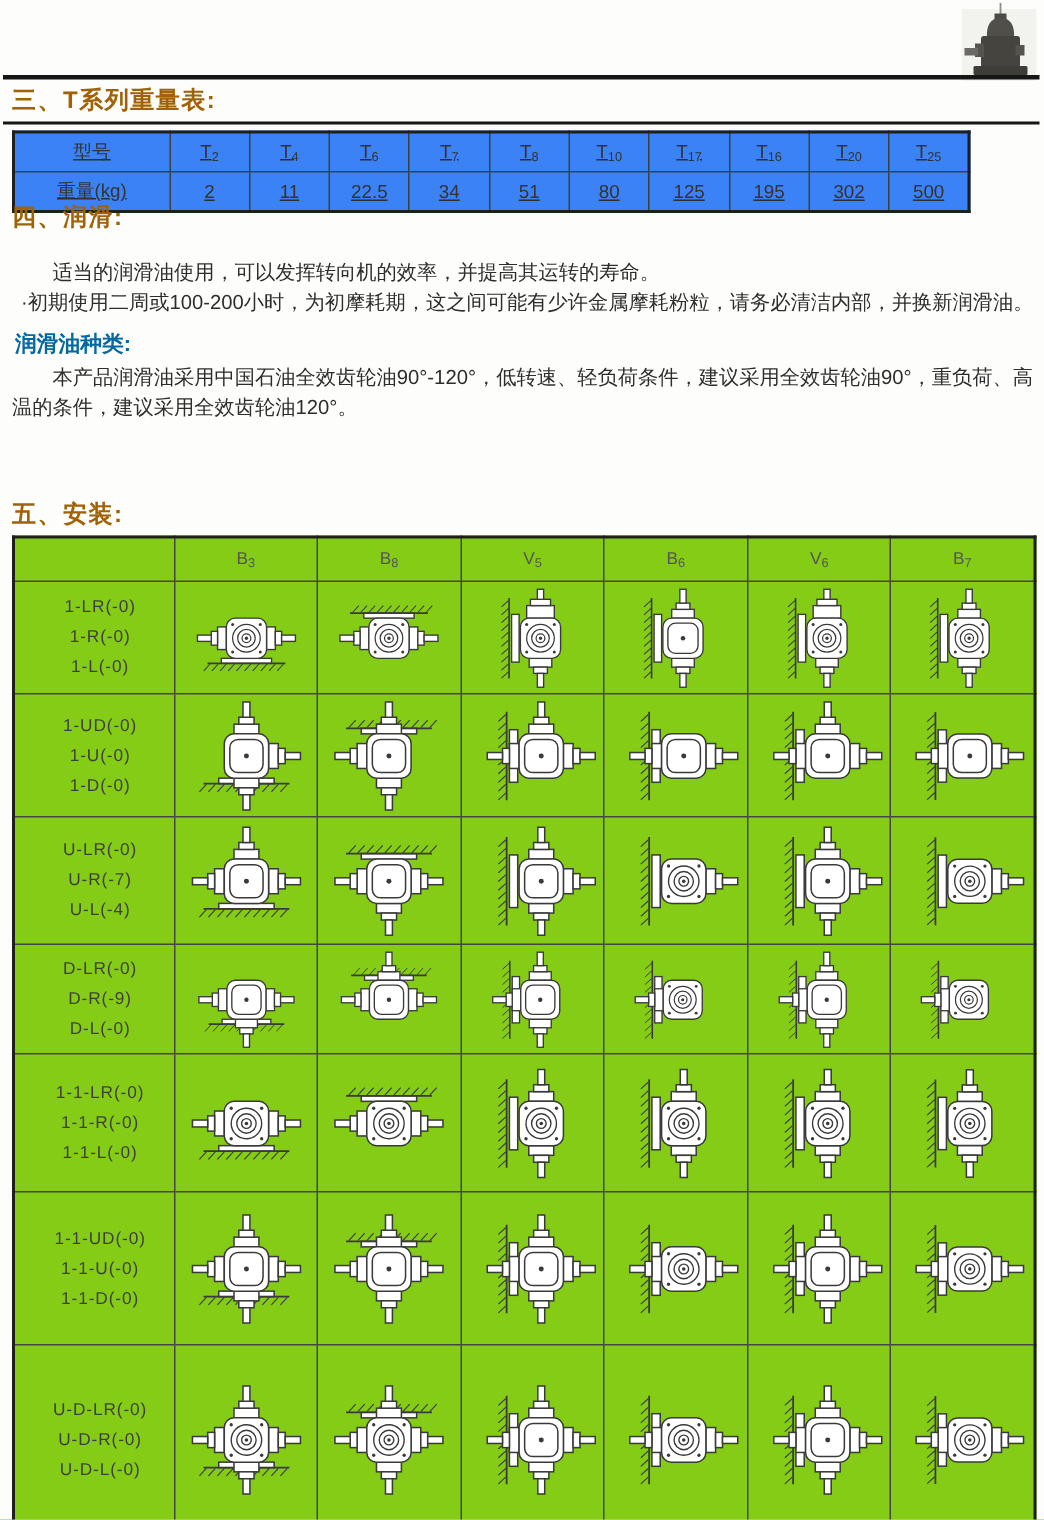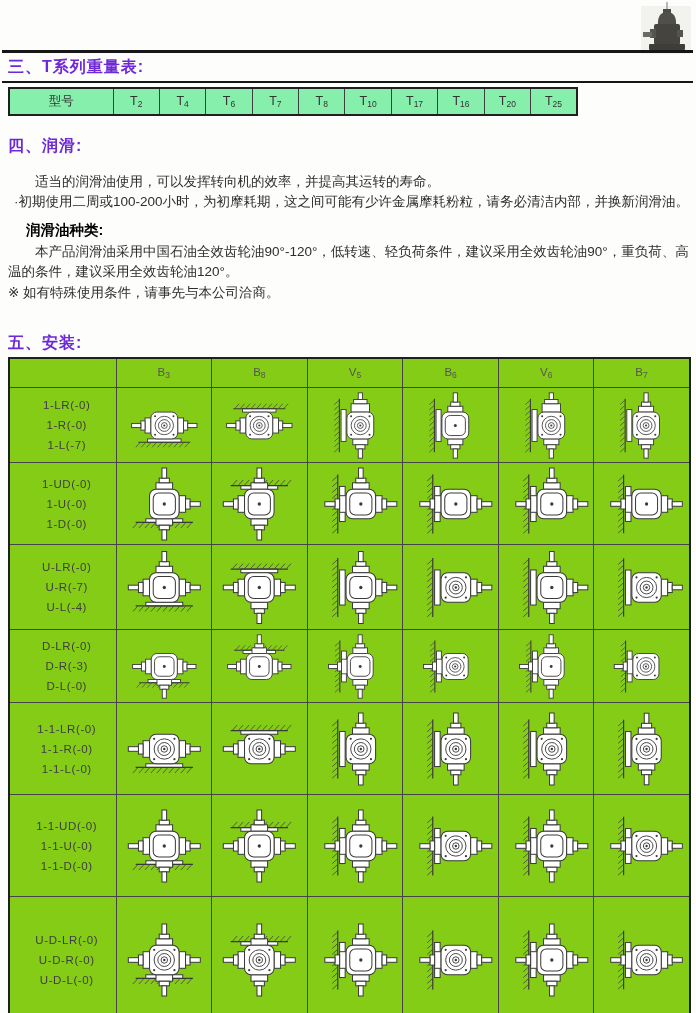--- a/index.html
+++ b/index.html
@@ -6,33 +6,33 @@
   body{
     width:696px;height:1013px;position:relative;overflow:hidden;
     background:#fdfdfb;color:#2e2e2e;
     font-family:"Liberation Sans","DejaVu Sans",sans-serif;
   }
   
   #photo{position:absolute;top:2px;right:5px;width:50px;height:52px;}
   
   #sec3-wrap{position:absolute;top:50px;left:2px;right:3px;border-top:3px solid #161616;}
   #sec3-wrap .inner{border-bottom:2px solid #161616;padding:4px 0 3px 6px;}
-  .sec-h{font-size:16px;font-weight:600;color:#6d28d9;letter-spacing:1px;}
+  .sec-h{font-size:16px;font-weight:600;color:#a16207;letter-spacing:1px;}
   
-  #weight-table{position:absolute;top:87px;left:8px;border-collapse:collapse;table-layout:fixed;width:570px;border:2px solid #1f1f1f;background:#86efac;}
+  #weight-table{position:absolute;top:87px;left:8px;border-collapse:collapse;table-layout:fixed;width:639px;border:2px solid #1f1f1f;background:#3b82f6;text-decoration:underline;}
   #weight-table td{border:1px solid #3f3f3f;height:23px;text-align:center;font-size:12.5px;color:#333;}
   #weight-table td.hd{font-size:12.5px;color:#333;}
   .sub{font-size:8.5px;vertical-align:-2px;}
   
   #sec4{position:absolute;top:136px;left:8px;right:6px;font-size:13.5px;line-height:19.5px;color:#2d2d2d;}
   #sec4 .h{margin:0 0 3px 0;}
   #sec4 p{margin:1px 0;}
   #sec4 .intro{text-indent:2em;margin-top:16px;}
   #sec4 .bullet{padding-left:14px;text-indent:-8px;}
-  #sec4 .oil-h{font-weight:600;font-size:14.5px;margin:9px 0 2px 18px;color:#000000;}
+  #sec4 .oil-h{font-weight:600;font-size:14.5px;margin:9px 0 2px 2px;color:#0369a1;}
   #sec4 .oil-t{text-indent:2em;}
   #sec4 .note{margin-top:2px;}
   
   #sec5-h{position:absolute;top:333px;left:8px;}
   #install-table{position:absolute;top:357px;left:8px;border-collapse:collapse;table-layout:fixed;width:681px;border:2px solid #1f1f1f;background:#84cc16;}
   #install-table td{border:1px solid #454545;vertical-align:middle;text-align:center;}
   #install-table td.hcell{height:26px;text-align:center;font-size:11.5px;color:#555;}
   #install-table td.lbl{padding-left:9px;}
   #install-table .lblline{font-size:11.5px;color:#3e3e3e;letter-spacing:0.6px;margin:8px 0;white-space:nowrap;}
   #install-table td.dia{padding:2px 3px;text-align:center;}
@@ -72,30 +72,42 @@
         <td><span>T</span><span class="sub">4</span></td>
         <td><span>T</span><span class="sub">6</span></td>
         <td><span>T</span><span class="sub">7</span></td>
         <td><span>T</span><span class="sub">8</span></td>
         <td><span>T</span><span class="sub">10</span></td>
         <td><span>T</span><span class="sub">17</span></td>
         <td><span>T</span><span class="sub">16</span></td>
         <td><span>T</span><span class="sub">20</span></td>
         <td><span>T</span><span class="sub">25</span></td>
       </tr>
+      <tr>
+        <td class="hd">重量(kg)</td>
+        <td>2</td>
+        <td>11</td>
+        <td>22.5</td>
+        <td>34</td>
+        <td>51</td>
+        <td>80</td>
+        <td>125</td>
+        <td>195</td>
+        <td>302</td>
+        <td>500</td>
+      </tr>
     </tbody>
 </table>
 
 <div id="sec4">
   <div class="h sec-h">四、润滑:</div>
   <p class="intro">适当的润滑油使用，可以发挥转向机的效率，并提高其运转的寿命。</p>
   <p class="bullet">·初期使用二周或100-200小时，为初摩耗期，这之间可能有少许金属摩耗粉粒，请务必清洁内部，并换新润滑油。</p>
   <div class="oil-h">润滑油种类:</div>
   <p class="oil-t">本产品润滑油采用中国石油全效齿轮油90°-120°，低转速、轻负荷条件，建议采用全效齿轮油90°，重负荷、高温的条件，建议采用全效齿轮油120°。</p>
-  <p class="note">※ 如有特殊使用条件，请事先与本公司洽商。</p>
 </div>
 
 <div id="sec5-h" class="sec-h">五、安装:</div>
 
 <table id="install-table">
   <colgroup>
     <col style="width:107px">
     <col style="width:95.6px">
       <col style="width:95.6px">
       <col style="width:95.6px">
@@ -110,21 +122,21 @@
         <td class="hcell"><span>B</span><span class="sub">8</span></td>
         <td class="hcell"><span>V</span><span class="sub">5</span></td>
         <td class="hcell"><span>B</span><span class="sub">6</span></td>
         <td class="hcell"><span>V</span><span class="sub">6</span></td>
         <td class="hcell"><span>B</span><span class="sub">7</span></td>
       </tr>
       <tr style="height:75px">
         <td class="lbl">
           <div class="lblline">1-LR(-0)</div>
           <div class="lblline">1-R(-0)</div>
-          <div class="lblline">1-L(-7)</div>
+          <div class="lblline">1-L(-0)</div>
         </td>
         <td class="dia">
           <div>
             <svg viewBox="0 0 96 80" preserveAspectRatio="xMidYMid meet" style="width:100%;height:67px">
               <rect x="28" y="56" width="40" height="4" rx="0" fill="#fff" stroke="#3a3a3a" stroke-width="1.1"></rect>
               <line x1="17" y1="60" x2="79" y2="60" stroke="#3a3a3a" stroke-width="1.3"></line>
               <line x1="19" y1="60.5" x2="14" y2="66" stroke="#3a3a3a" stroke-width="0.8"></line>
               <line x1="25.5" y1="60.5" x2="20.5" y2="66" stroke="#3a3a3a" stroke-width="0.8"></line>
               <line x1="32" y1="60.5" x2="27" y2="66" stroke="#3a3a3a" stroke-width="0.8"></line>
               <line x1="38.5" y1="60.5" x2="33.5" y2="66" stroke="#3a3a3a" stroke-width="0.8"></line>
@@ -676,21 +688,21 @@
               <circle cx="65" cy="29" r="1.2" fill="#3a3a3a"></circle>
               <circle cx="43" cy="51" r="1.2" fill="#3a3a3a"></circle>
               <circle cx="65" cy="51" r="1.2" fill="#3a3a3a"></circle>
             </svg>
           </div>
         </td>
       </tr>
       <tr style="height:73px">
         <td class="lbl">
           <div class="lblline">D-LR(-0)</div>
-          <div class="lblline">D-R(-3)</div>
+          <div class="lblline">D-R(-9)</div>
           <div class="lblline">D-L(-0)</div>
         </td>
         <td class="dia">
           <div>
             <svg viewBox="0 0 96 80" preserveAspectRatio="xMidYMid meet" style="width:100%;height:65px">
               <rect x="28" y="56" width="40" height="4" rx="0" fill="#fff" stroke="#3a3a3a" stroke-width="1.1"></rect>
               <line x1="17" y1="60" x2="79" y2="60" stroke="#3a3a3a" stroke-width="1.3"></line>
               <line x1="19" y1="60.5" x2="14" y2="66" stroke="#3a3a3a" stroke-width="0.8"></line>
               <line x1="25.5" y1="60.5" x2="20.5" y2="66" stroke="#3a3a3a" stroke-width="0.8"></line>
               <line x1="32" y1="60.5" x2="27" y2="66" stroke="#3a3a3a" stroke-width="0.8"></line>

